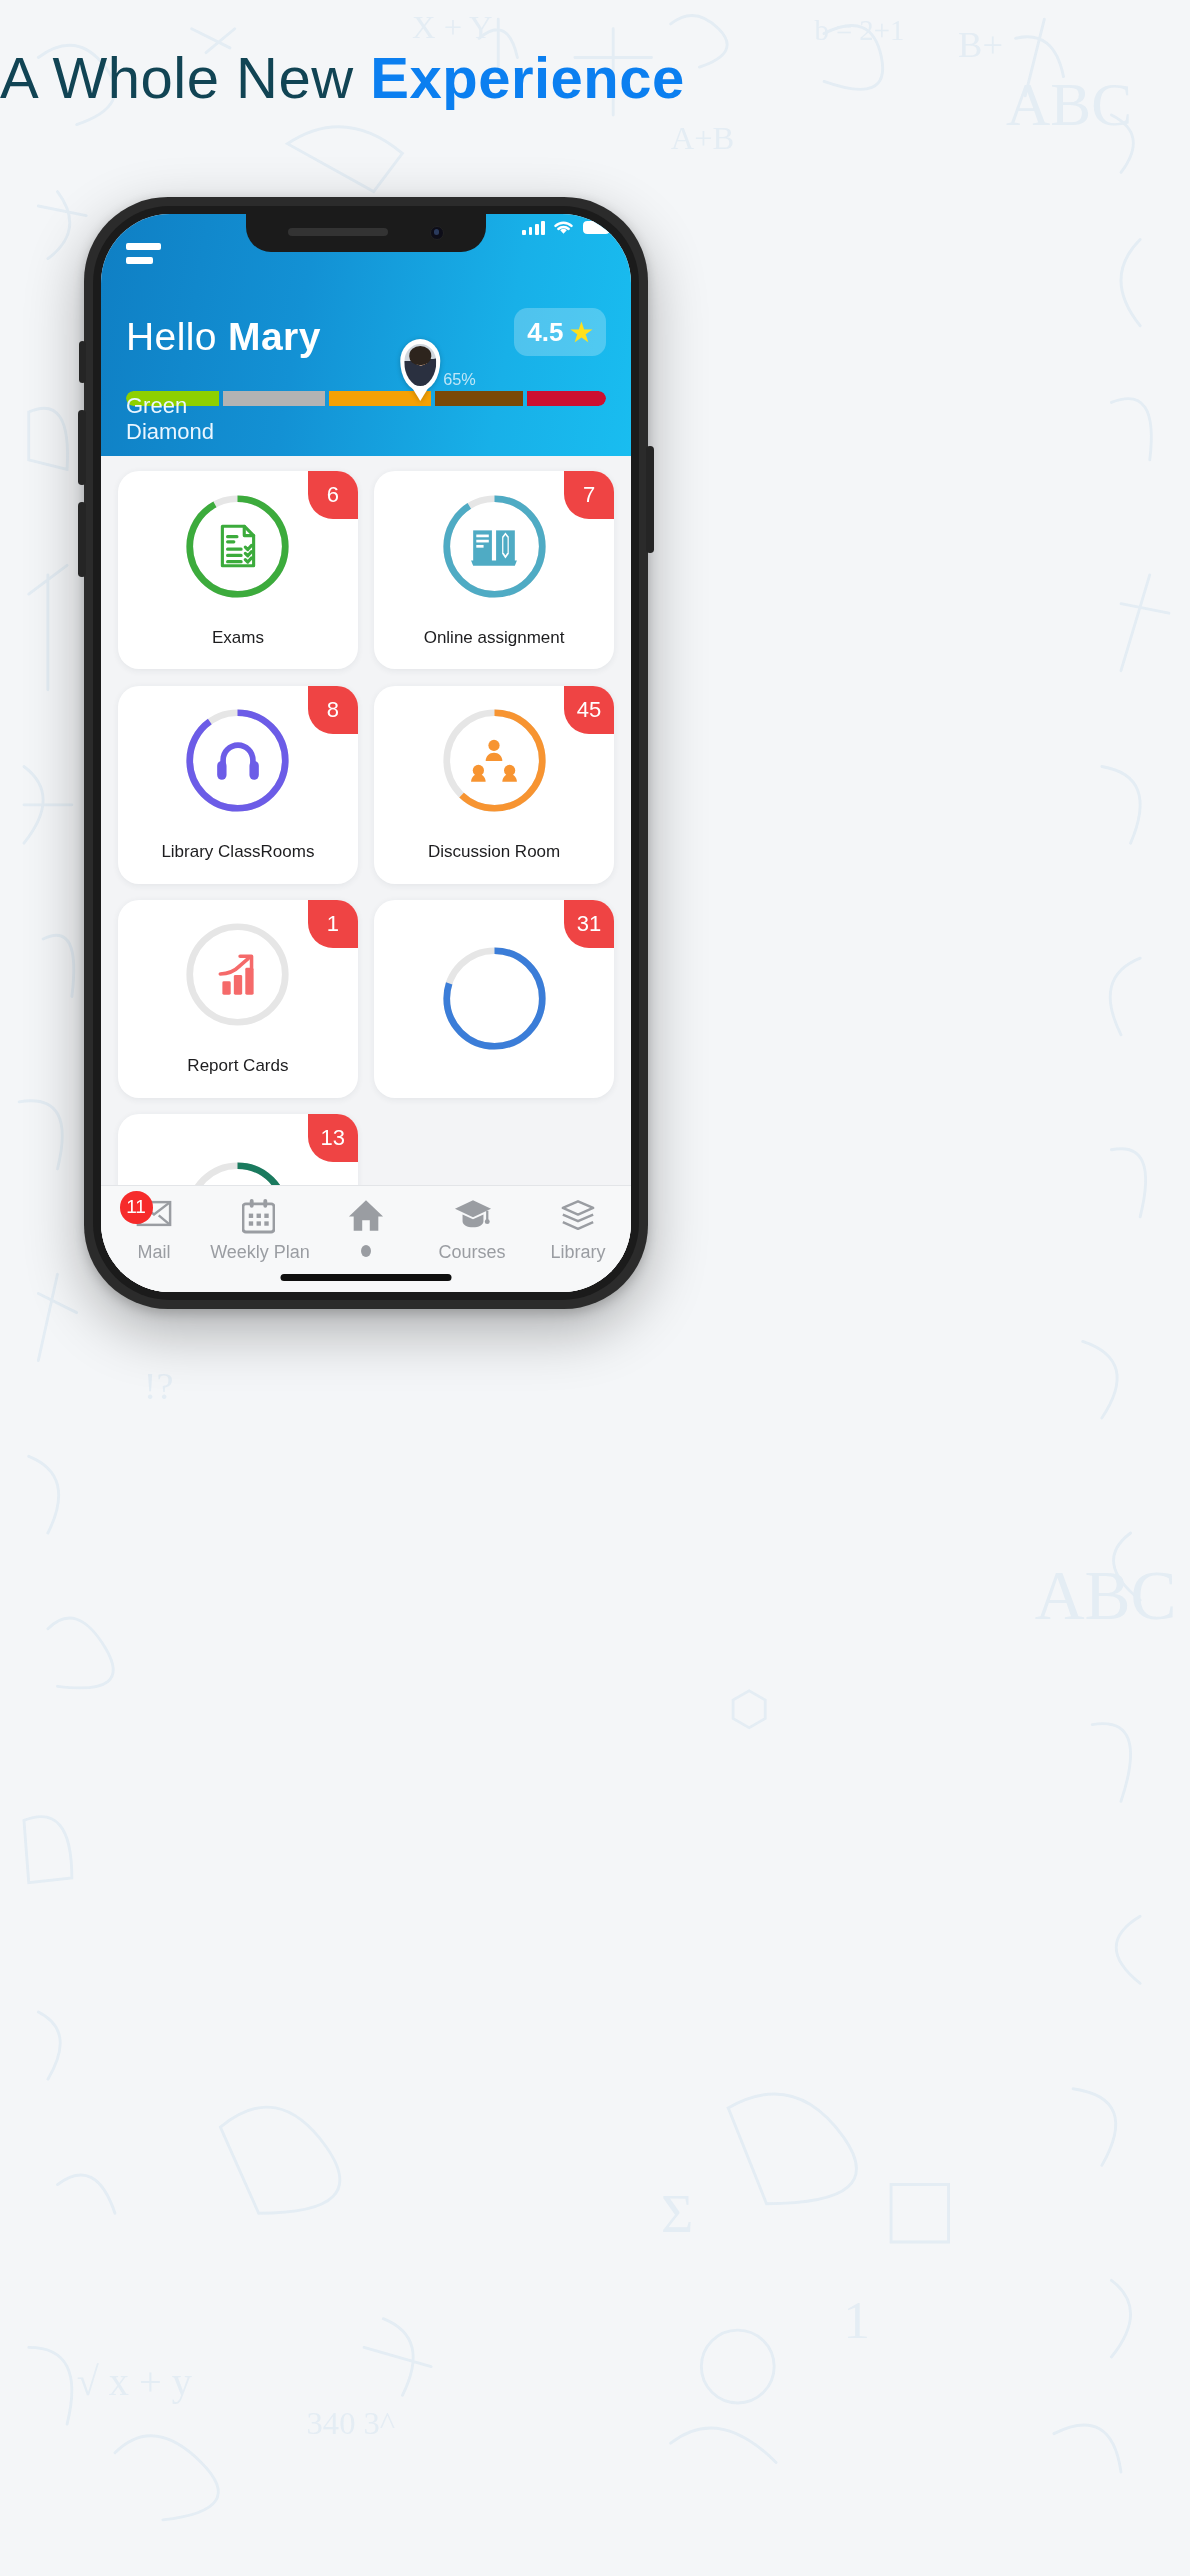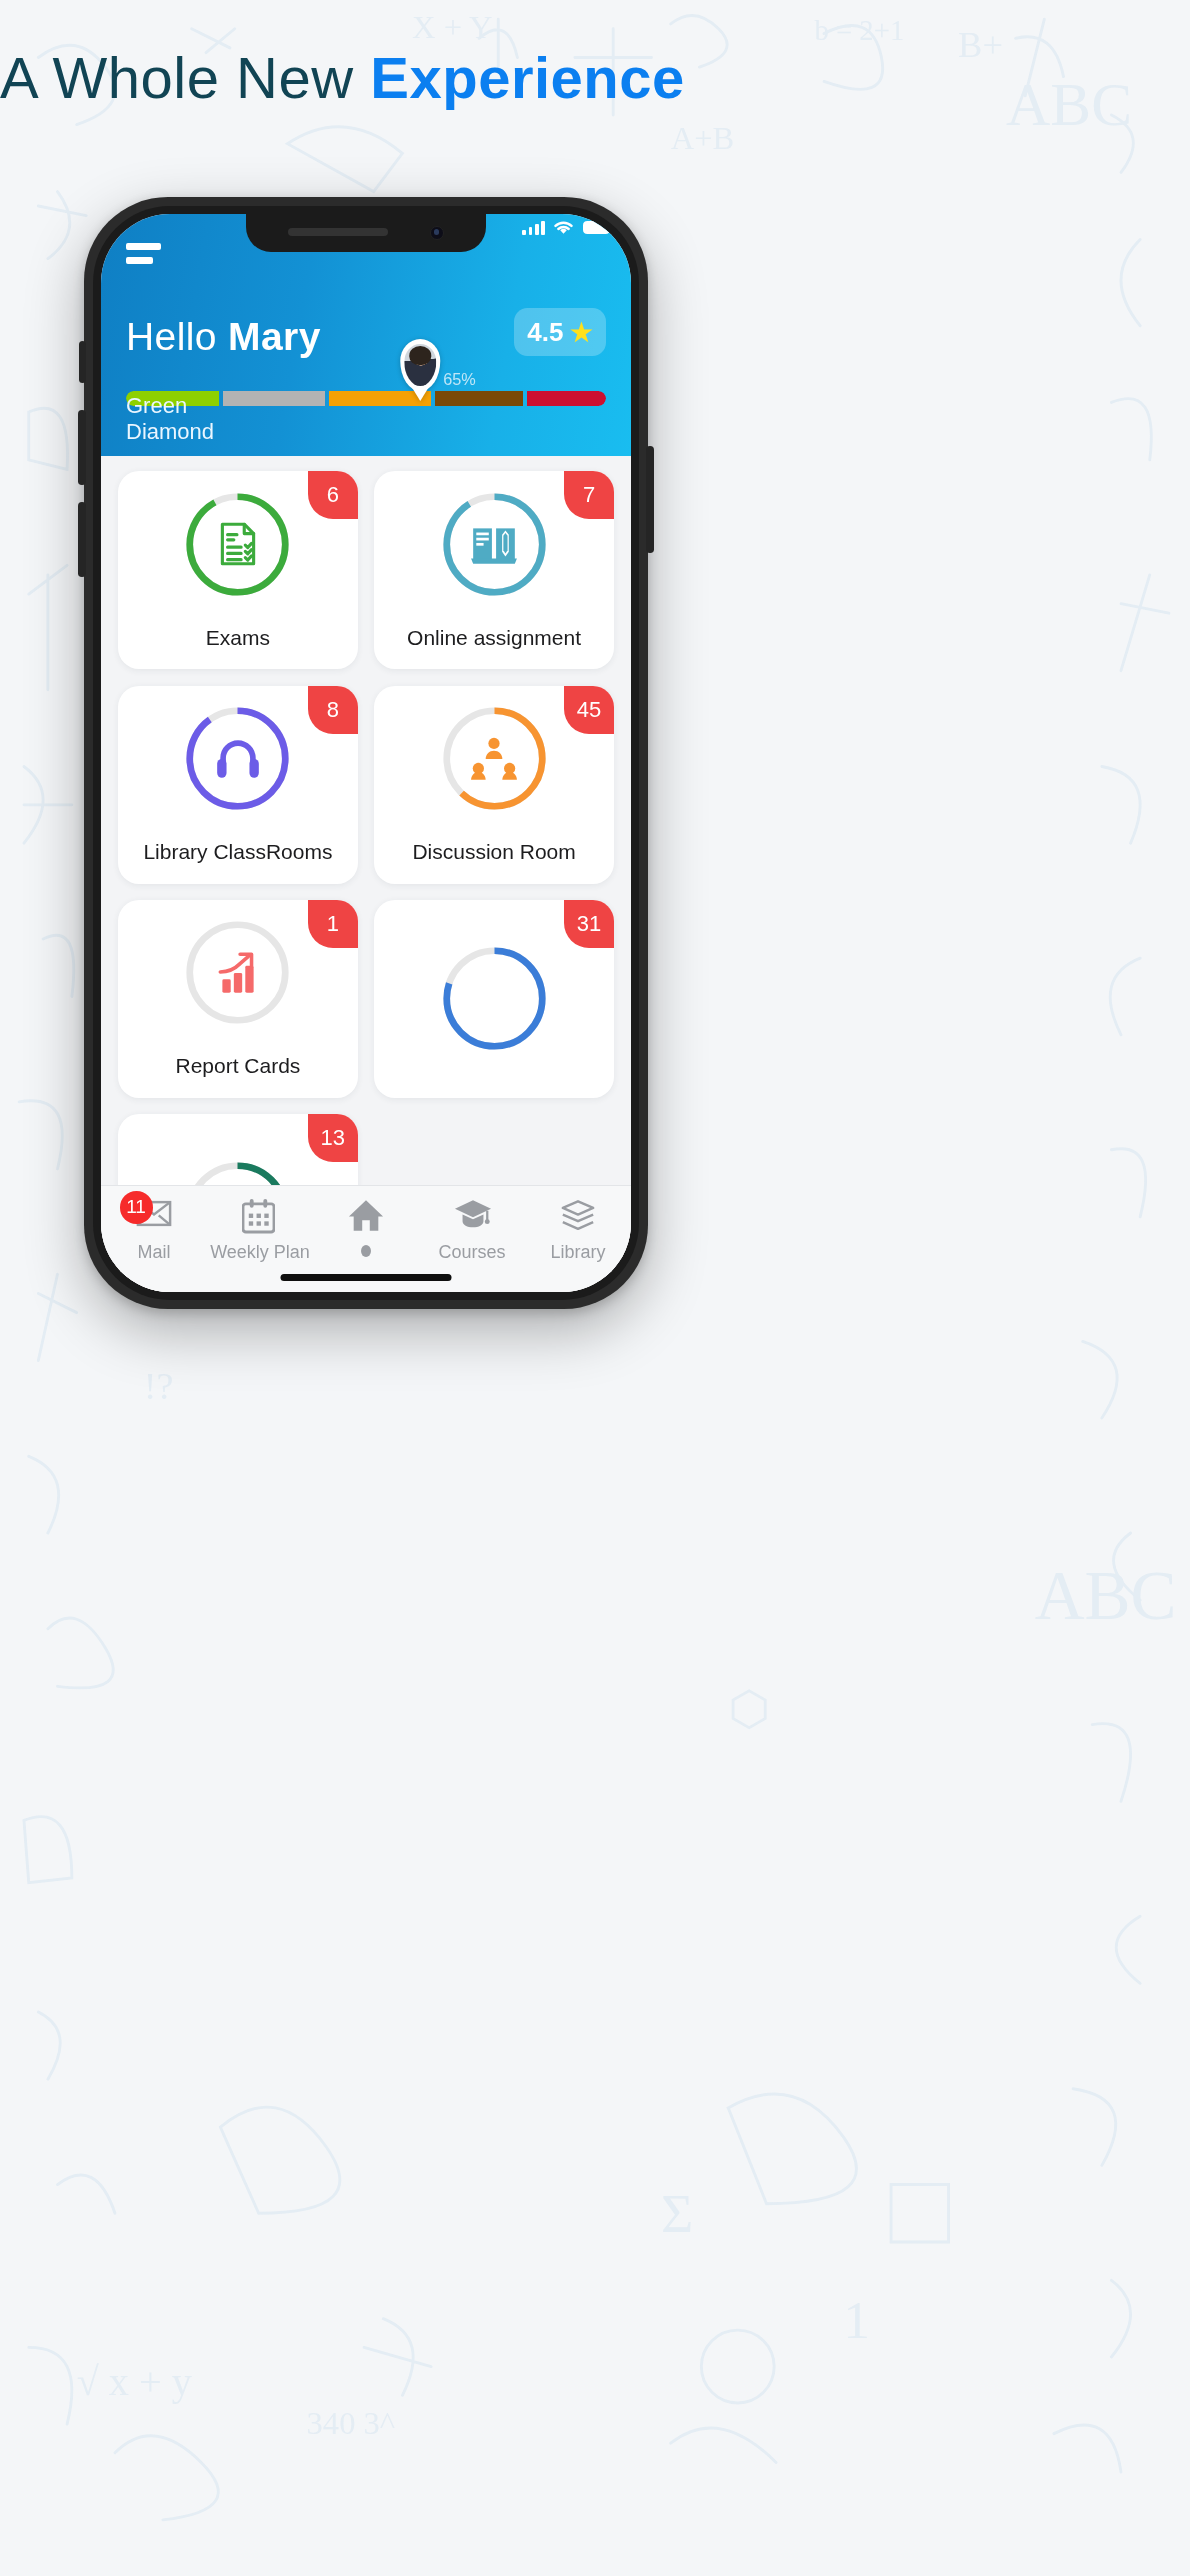--- a/index.html
+++ b/index.html
@@ -219,21 +219,21 @@
   }
   .ring{
     width:107px; height:107px;
     border-radius:50%;
     display:flex; align-items:center; justify-content:center;
     position:relative;
   }
   .ring-svg{ position:absolute; inset:0; transform:rotate(-90deg); }
   .card-label{
     margin-top:28px;
-    font-size:21px;
+    font-size:17px;
     color:#1d1d1f;
     font-weight:400;
     white-space:nowrap;
   }
   .badge{
     position:absolute; top:0; right:0;
     min-width:50px; height:48px;
     background:#ef4444;
     border-top-right-radius:21px;
     border-bottom-left-radius:25px;

